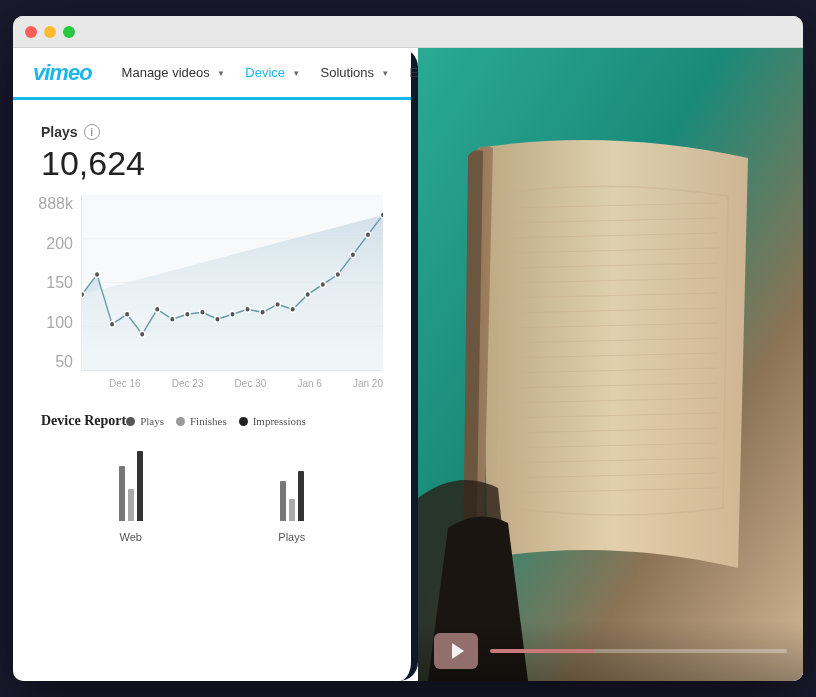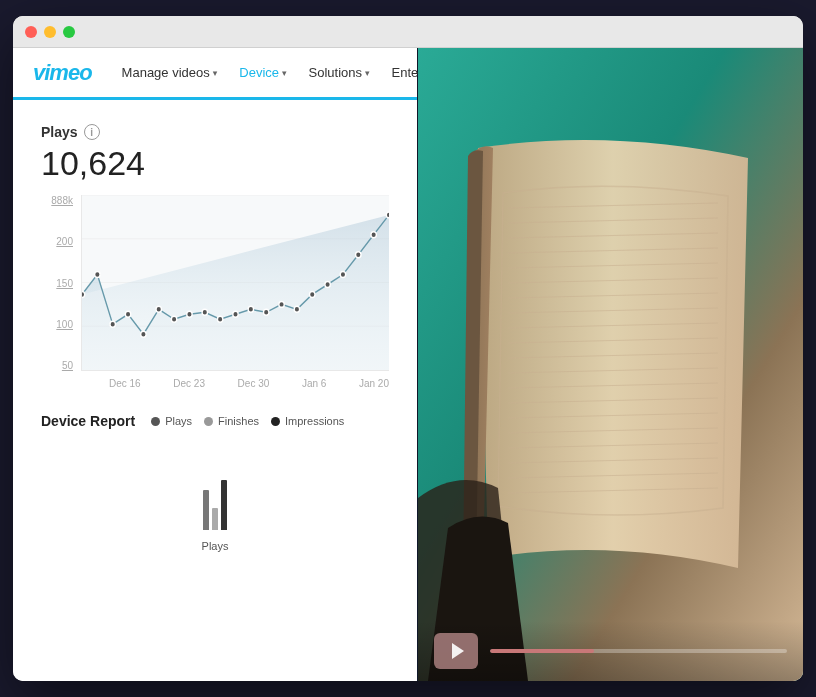--- a/index.html
+++ b/index.html
@@ -39,21 +39,22 @@
     .dot-green { background: #28c941; }
     .content-area {
       display: flex;
       height: calc(665px - 32px);
     }
     .left-panel {
       width: 405px;
       background: #fff;
       display: flex;
       flex-direction: column;
-      border-right: 1px solid #0f172a;
+      border-right: 7px solid #0f172a;
+      border-radius: 19px;
     }
     .nav-bar {
       height: 52px;
       border-bottom: 3px solid #1ab7ea;
       display: flex;
       align-items: center;
       padding: 0 20px;
       gap: 22px;
       background: #fff;
     }
@@ -64,21 +65,21 @@
       font-style: italic;
       letter-spacing: -1px;
       margin-right: 8px;
     }
     .nav-item {
       font-size: 13px;
       color: #333;
       cursor: pointer;
       display: flex;
       align-items: center;
-      gap: 3px;
+      gap: 9px;
       white-space: nowrap;
     }
     .nav-item .chevron {
       font-size: 9px;
       color: #666;
     }
     .nav-item.active, .nav-item:hover { color: #1ab7ea; }
     .nav-enterprise, .nav-upgrade {
       font-size: 13px;
       color: #333;
@@ -128,23 +129,22 @@
       top: 0;
       bottom: 24px;
       width: 36px;
       display: flex;
       flex-direction: column;
       justify-content: space-between;
       align-items: flex-end;
       padding-right: 4px;
     }
     .y-label {
-      font-size: 10px;
+      font-size: 16px;
       color: #aaa;
-      text-decoration: underline;
     }
     .chart-area {
       position: absolute;
       left: 40px;
       right: 0;
       top: 0;
       bottom: 24px;
       background: #f7f9fa;
       border-left: 1px solid #e8e8e8;
       border-bottom: 1px solid #e8e8e8;
@@ -163,22 +163,22 @@
     .x-label {
       font-size: 10px;
       color: #aaa;
     }
     .device-report {
       margin-top: 18px;
     }
     .device-header {
       display: flex;
       align-items: center;
-      gap: 16px;
-      margin-bottom: 23px;
+      margin-bottom: 14px;
+      font-family: Liberation Serif, serif;
     }
     .device-title {
       font-size: 14px;
       font-weight: 700;
       color: #222;
     }
     .legend {
       display: flex;
       align-items: center;
       gap: 12px;
@@ -398,20 +398,28 @@
               </div>
               <div class="legend-item">
                 <div class="legend-dot" style="background:#222"></div>
                 <span>Impressions</span>
               </div>
             </div>
           </div>
 
           <div class="bars-container">
 
+            <div class="bar-group">
+              <div class="bars">
+                <div class="bar" style="height:55px; background:#777"></div>
+                <div class="bar" style="height:32px; background:#aaa"></div>
+                <div class="bar" style="height:70px; background:#333"></div>
+              </div>
+              <span class="bar-label">Web</span>
+            </div>
 
             <div class="bar-group">
               <div class="bars">
                 <div class="bar" style="height:40px; background:#777"></div>
                 <div class="bar" style="height:22px; background:#aaa"></div>
                 <div class="bar" style="height:50px; background:#333"></div>
               </div>
               <span class="bar-label">Plays</span>
             </div>
 

